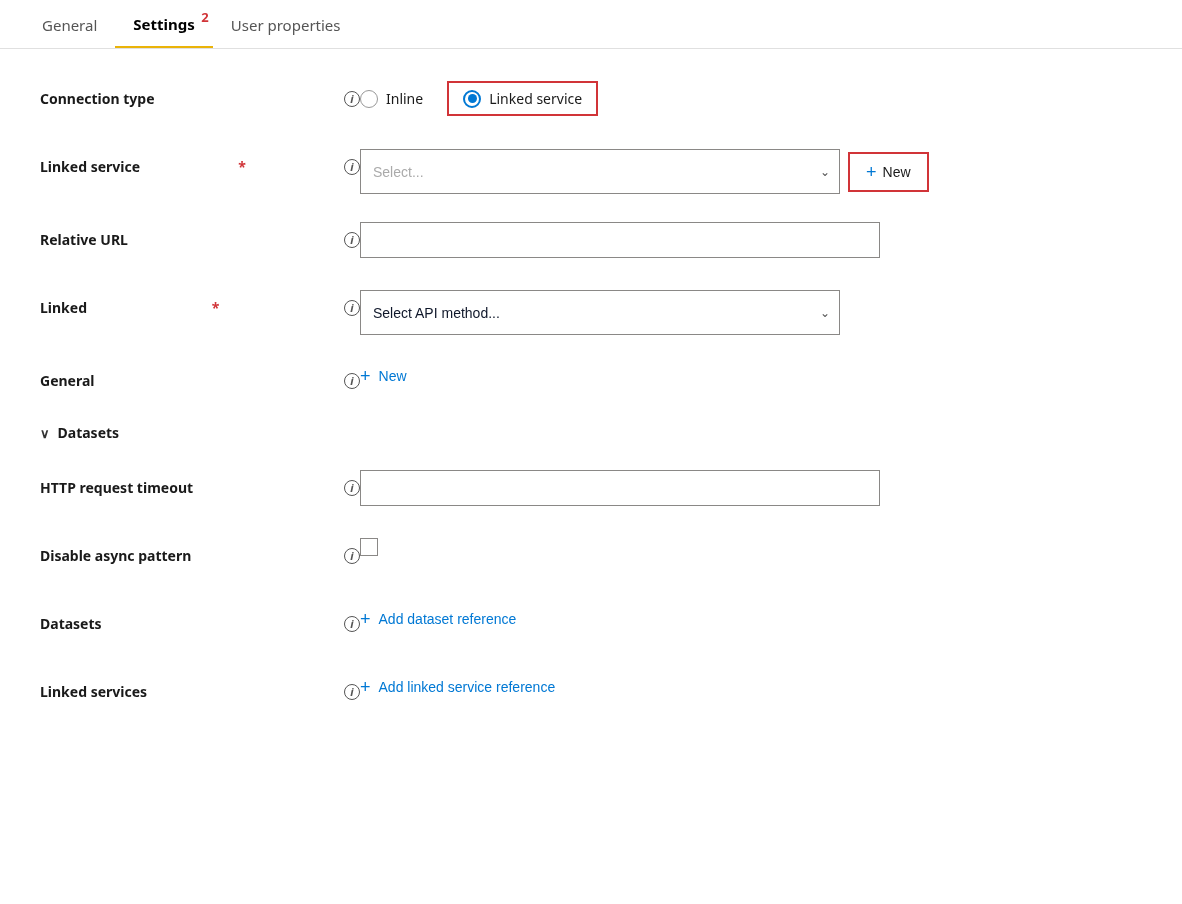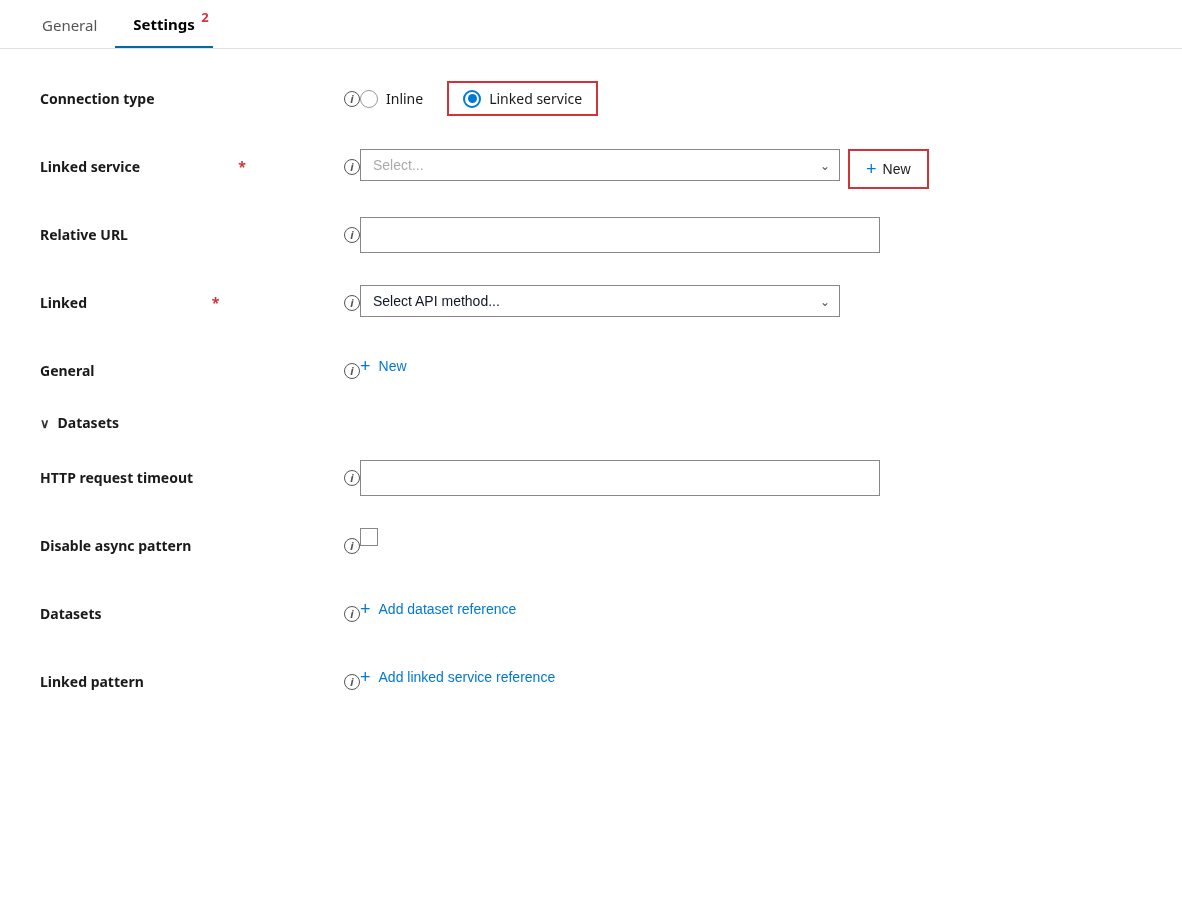--- a/index.html
+++ b/index.html
@@ -24,21 +24,21 @@
       padding: 14px 18px 12px;
       cursor: pointer;
       font-size: 15px;
       color: #555;
       position: relative;
       user-select: none;
     }
     .tab.active {
       font-weight: 700;
       color: #000;
-      border-bottom: 2px solid #0369a1;
+      border-bottom: 2px solid #eab308;
     }
     .tab .badge {
       color: #d13438;
       font-size: 13px;
       font-weight: 700;
       position: absolute;
       top: 8px;
       right: 4px;
     }
 
@@ -79,21 +79,21 @@
       font-size: 11px;
       color: #555;
       font-style: italic;
       font-weight: 700;
       cursor: default;
       flex-shrink: 0;
     }
     .form-control {
       flex: 1;
       display: flex;
-      align-items: flex-start;
+      align-items: center;
       gap: 8px;
     }
 
     
     .radio-group {
       display: flex;
       align-items: center;
       gap: 24px;
     }
     .radio-option {
@@ -134,21 +134,21 @@
     }
 
     
     .select-wrapper {
       position: relative;
       display: flex;
       align-items: center;
     }
     .select-field {
       width: 480px;
-      height: 32px;
+      height: 45px;
       border: 1px solid #8a8886;
       padding: 0 36px 0 12px;
       font-size: 14px;
       color: #aaa;
       background: #fff;
       appearance: none;
       cursor: pointer;
     }
     .select-field.dark-text {
       color: #0f172a;
@@ -247,20 +247,21 @@
   </style>
 </head>
 <body>
 
 <div>
   <div class="tabs">
     <div class="tab">General</div>
     <div class="tab active">
       <span>Settings</span><span class="badge">2</span>
     </div>
+    <div class="tab">User properties</div>
   </div>
 </div>
 
 <div class="content">
 
   <div class="form-row">
     <div class="form-label">
       <span>Connection type</span>
       <span class="info-icon">i</span>
     </div>
@@ -374,21 +375,21 @@
     <div class="form-control">
       <button class="add-link">
         <span class="plus-icon">+</span>
         <span>Add dataset reference</span>
       </button>
     </div>
   </div>
 
   <div class="form-row">
     <div class="form-label">
-      <span>Linked pattern</span>
+      <span>Linked services</span>
       <span class="info-icon">i</span>
     </div>
     <div class="form-control">
       <button class="add-link">
         <span class="plus-icon">+</span>
         <span>Add linked service reference</span>
       </button>
     </div>
   </div>
 

